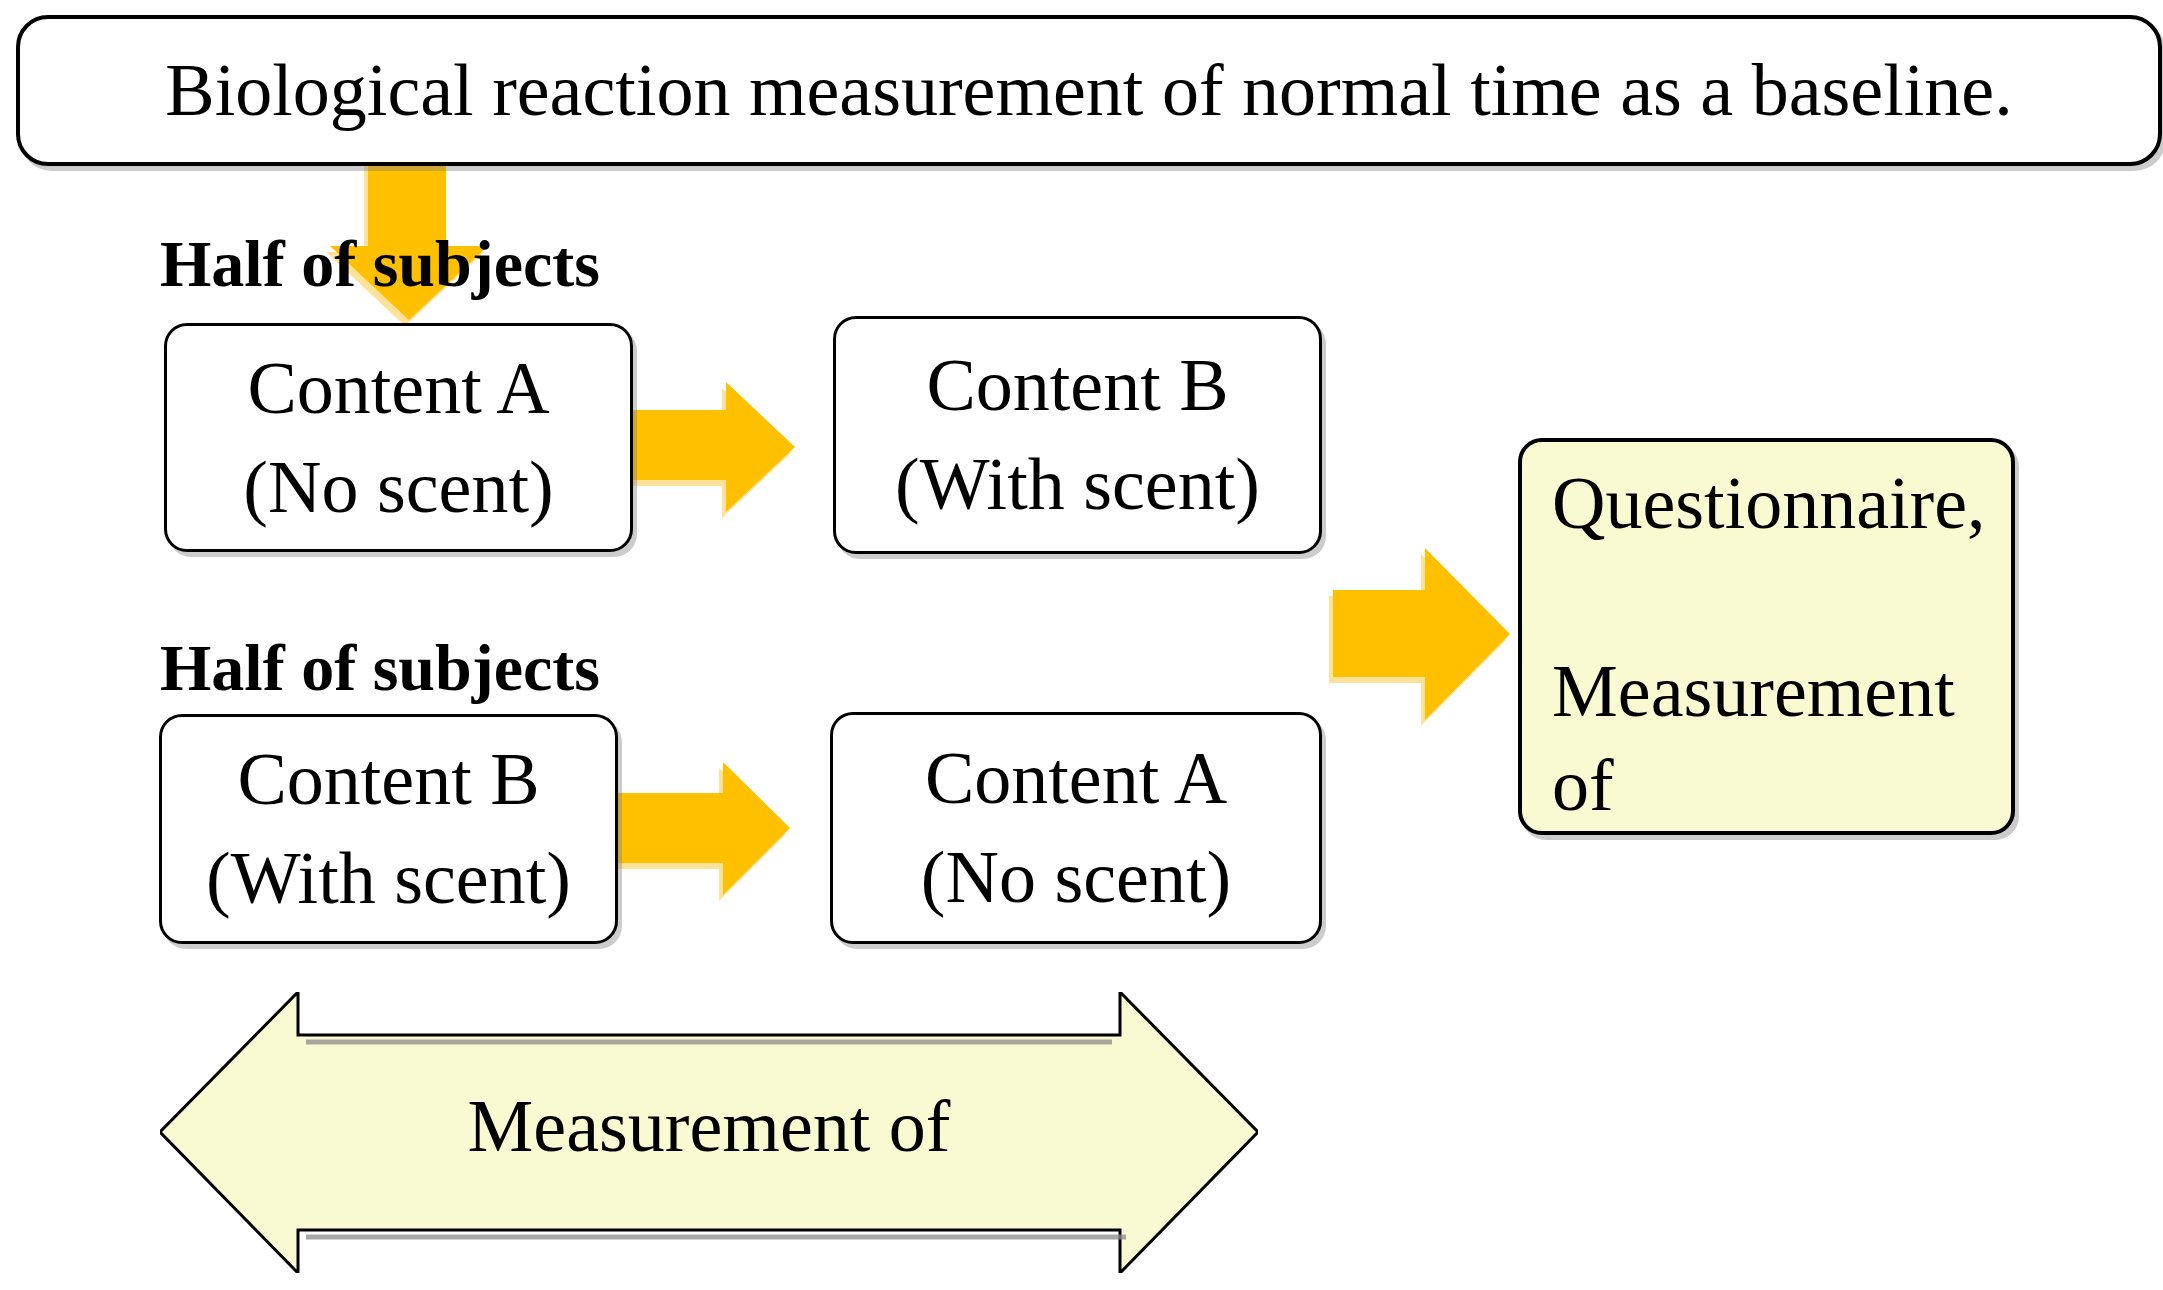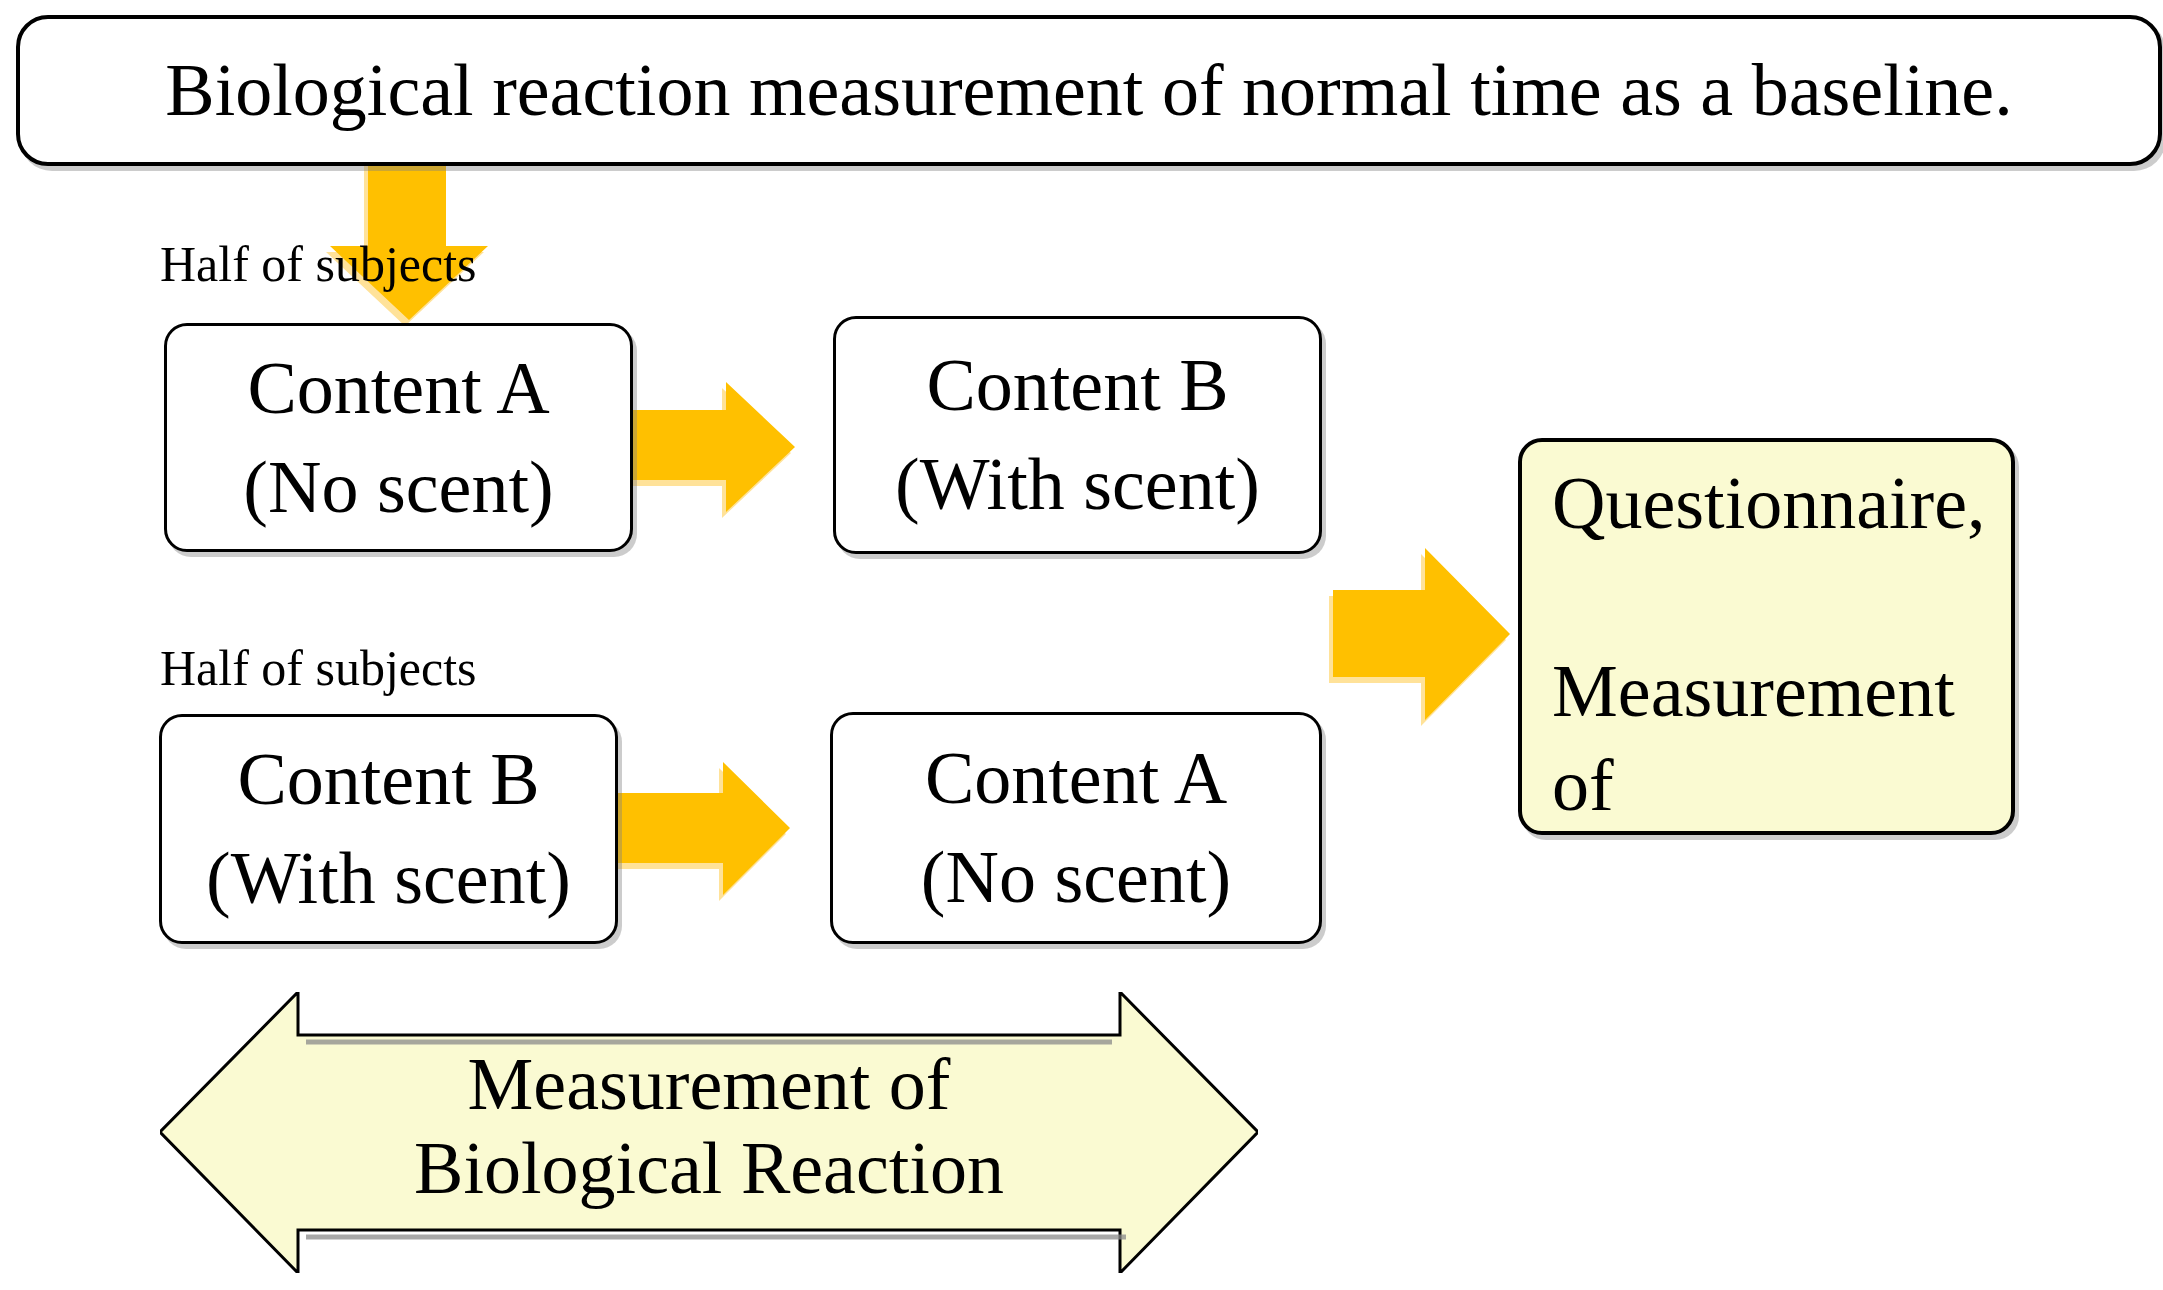--- a/index.html
+++ b/index.html
@@ -25,22 +25,23 @@
     position:absolute;
     left:16px;top:15px;width:2138px;height:143px;
     background:#fff;border:4px solid #000;border-radius:32px;
     box-shadow:4px 5px 0 rgba(128,128,128,.40);
     display:flex;align-items:center;justify-content:center;
     font-size:74px;
     z-index:4;
   }
   .group-label{
     position:absolute;
-    font-size:50px;line-height:92px;white-space:nowrap;
+    font-size:66px;line-height:92px;white-space:nowrap;
     z-index:5;
+    font-weight:bold;
   }
   .result-box{
     position:absolute;
     left:1518px;top:438px;width:497px;height:397px;
     background:#FAFAD2;border:4px solid #000;border-radius:24px;
     box-shadow:4px 5px 0 rgba(128,128,128,.40);
     box-sizing:border-box;
     padding:14px 10px 0 30px;
     font-size:74px;line-height:94px;
     z-index:3;
@@ -112,14 +113,13 @@
 </div>
 
 <svg class="double-arrow-svg" width="1098" height="281" viewBox="0 0 1098 281">
   <polygon points="0,140 138,0 138,43 960,43 960,0 1098,140 960,281 960,238 138,238 138,281" stroke-width="3" stroke="#000000" fill="#FAFAD2"></polygon>
   <line x1="146" y1="50" x2="952" y2="50" stroke-width="5" opacity="0.75" stroke="#8a8a8a"></line>
   <line x1="146" y1="245" x2="966" y2="245" stroke-width="5" opacity="0.75" stroke="#8a8a8a"></line>
 </svg>
 
 <div class="double-arrow-text">
   <div>Measurement of</div>
-  <div>Biological Reaction</div>
 </div>
 
 </body></html>

